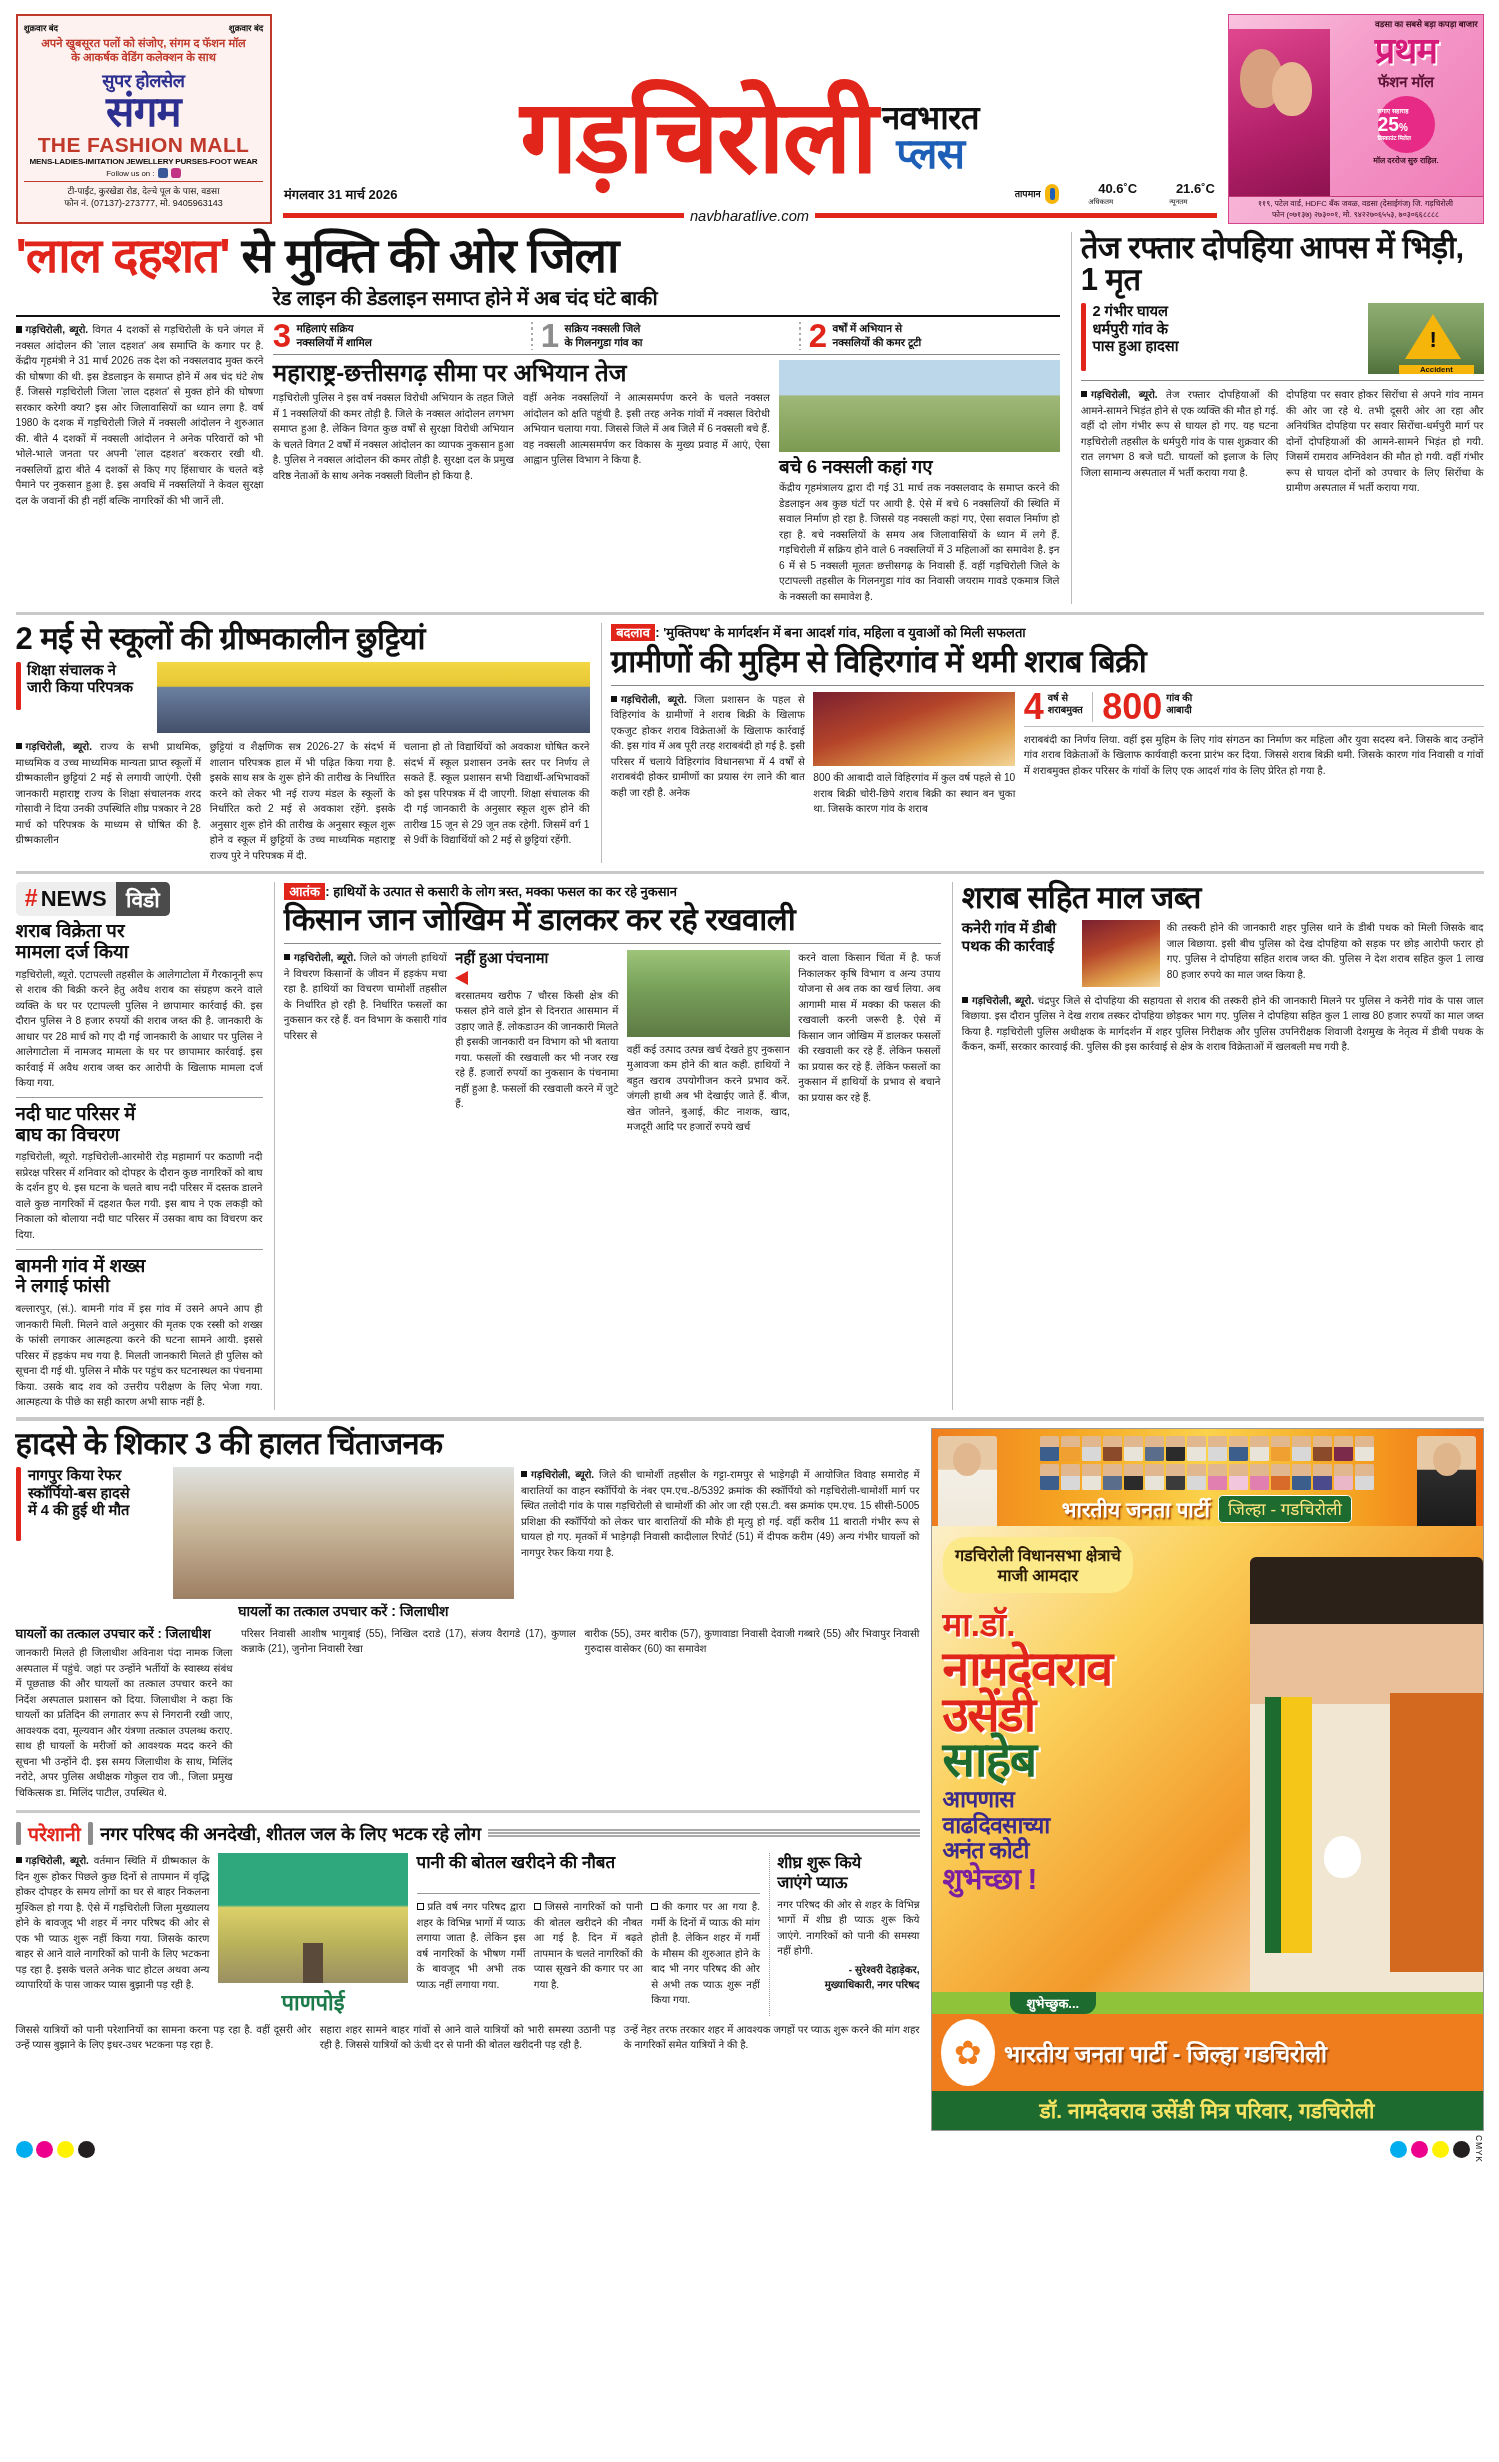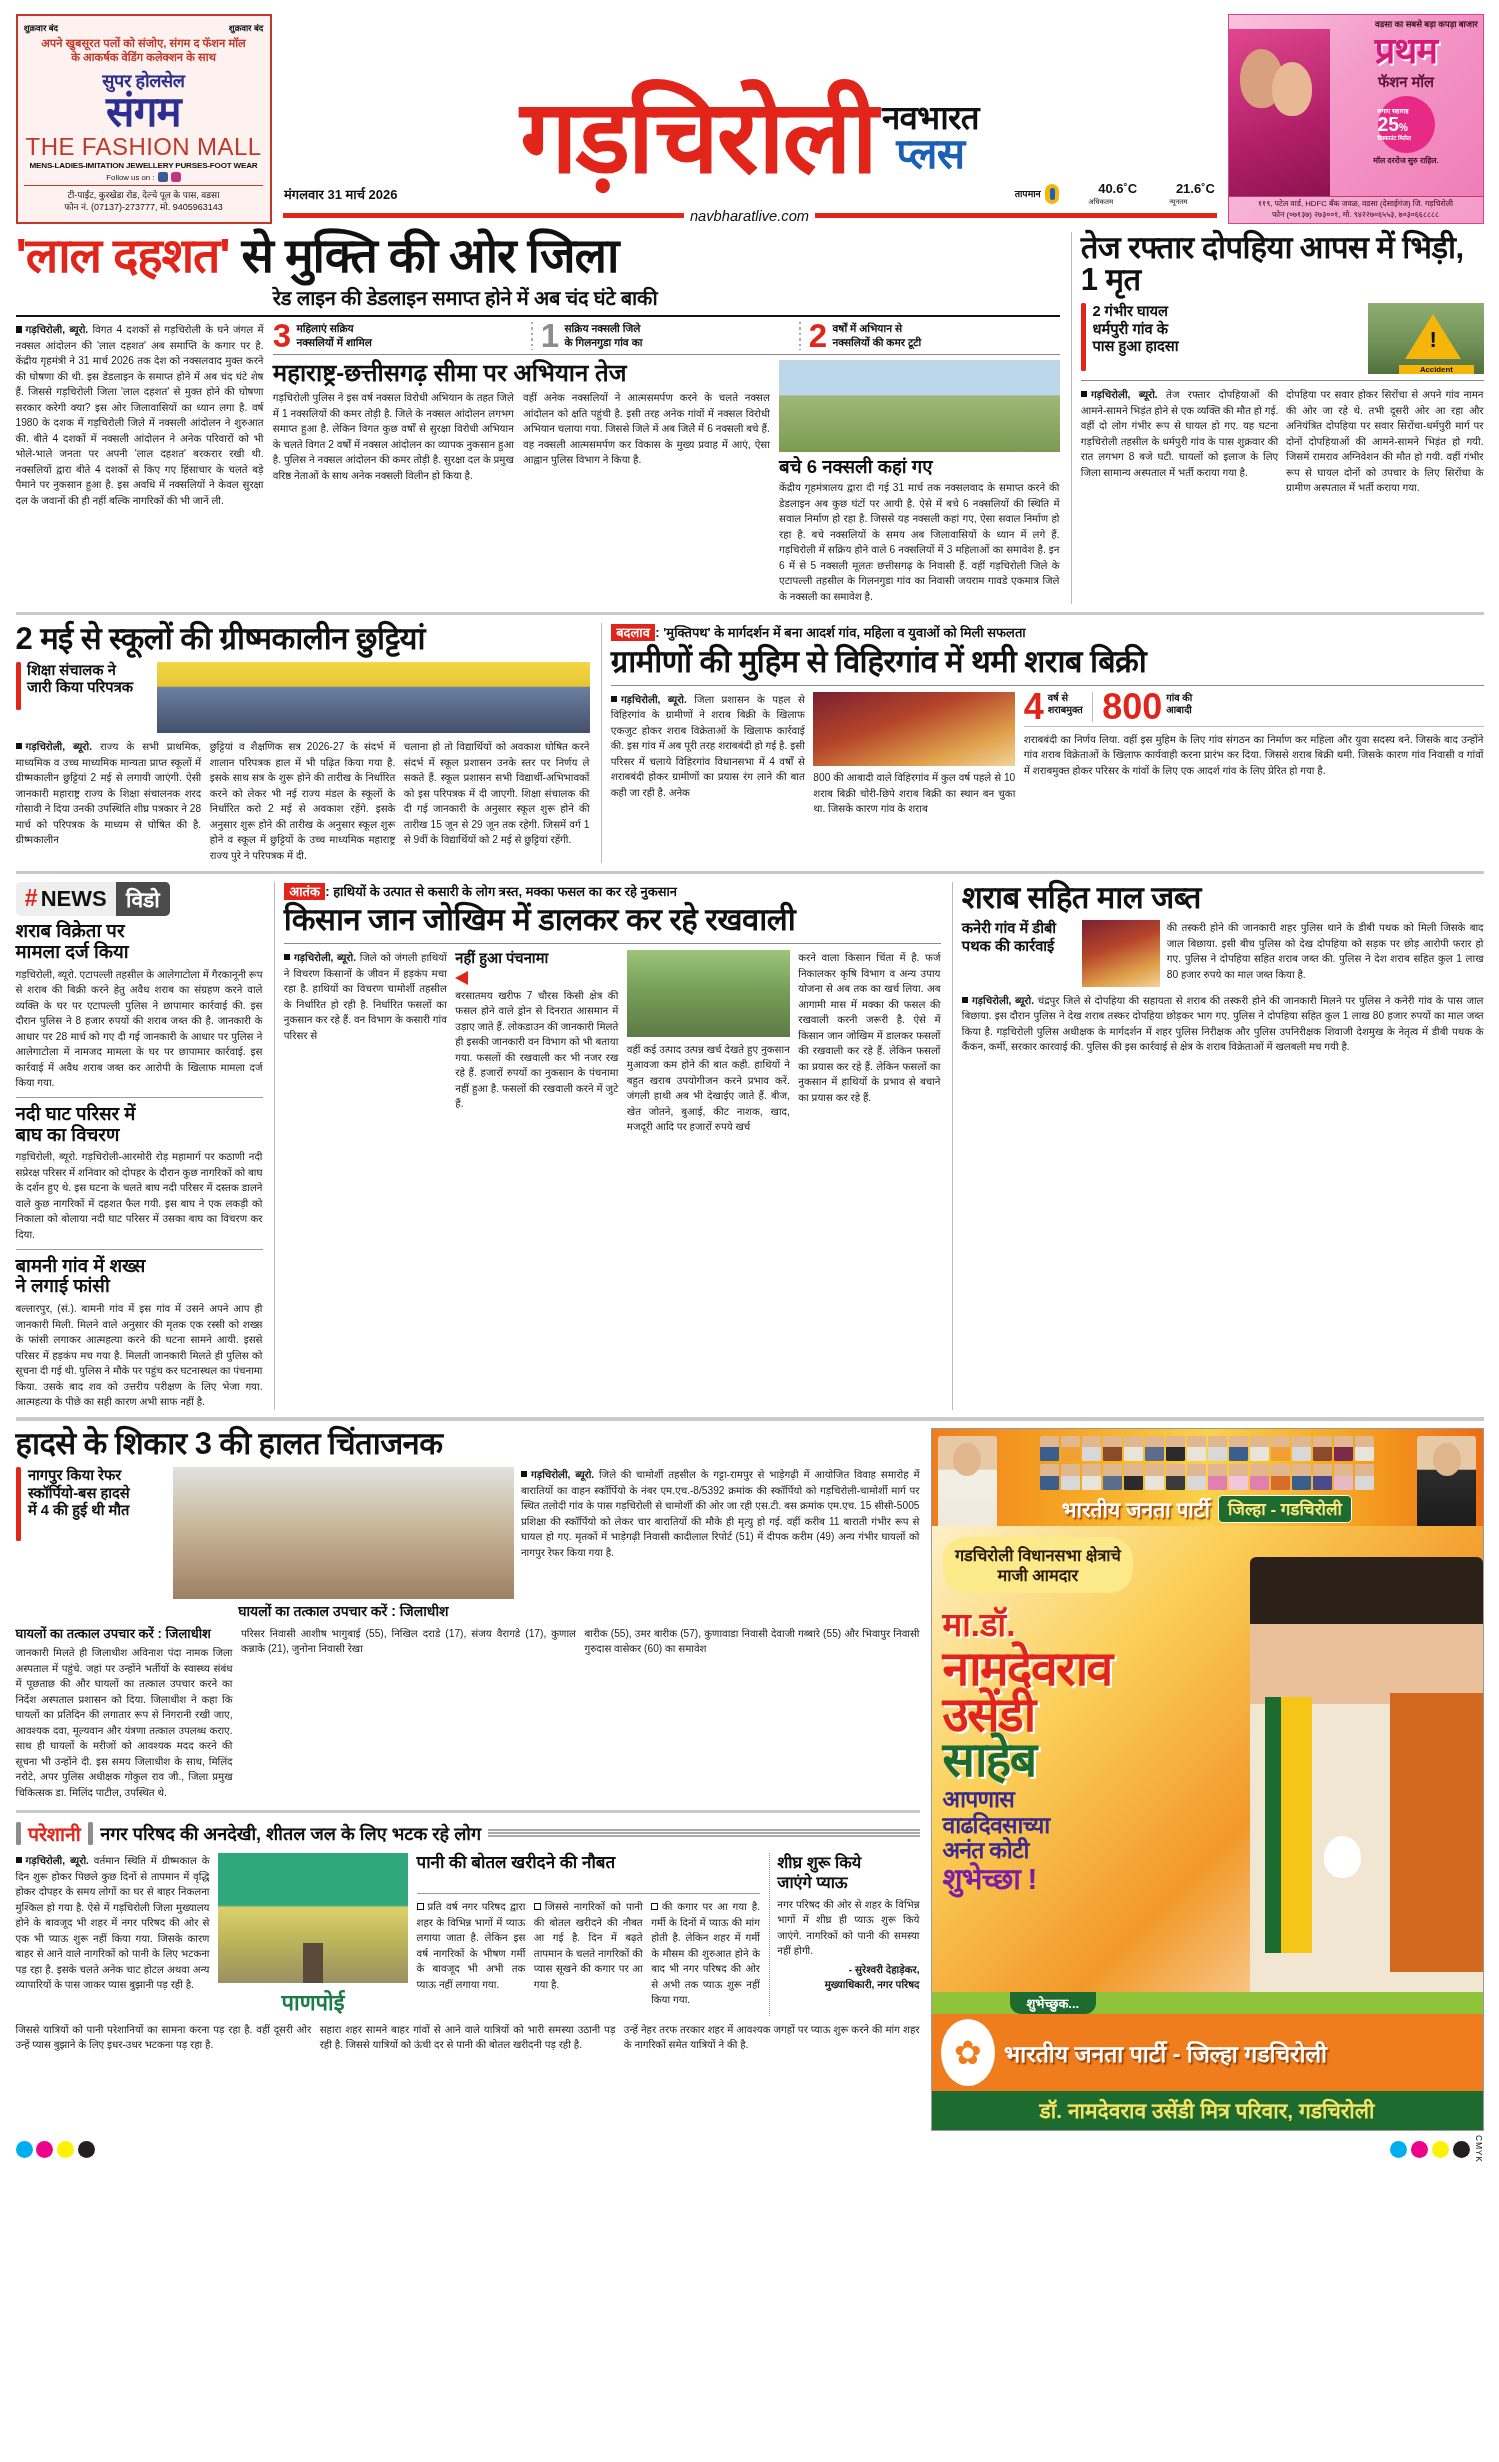--- a/index.html
+++ b/index.html
@@ -17,21 +17,21 @@
   .masthead { display: flex; align-items: stretch; gap: 11px; height: 210px; }
   .ad-sangam {
     width: 256px; border: 2.3px solid #c0392b; background: #fdf2ef;
     padding: 6.2px 6.2px 3.1px; display: flex; flex-direction: column; align-items: center;
     text-align: center; position: relative;
   }
   .sang-topline { width: 100%; display: flex; justify-content: space-between; font-size: 8.5px; font-weight: bold; color: #111; }
   .sang-tag { font-size: 11.3px; color: #c0392b; font-weight: bold; line-height: 1.25; margin-top: 3.1px; }
   .sang-super { font-size: 18px; color: #2c2f8f; font-weight: bold; margin-top: 3.1px; letter-spacing: -0.4px; }
   .sang-name { font-size: 42px; color: #2c2f8f; font-weight: bold; line-height: 0.95; letter-spacing: -0.8px; }
-  .sang-mall { font-size: 24px; color: #c0392b; font-weight: normal; letter-spacing: 0.4px; margin-top: 1.6px; }
+  .sang-mall { font-size: 21px; color: #c0392b; font-weight: bold; letter-spacing: 0.4px; margin-top: 1.6px; }
   .sang-sub { font-size: 8.1px; color: #111; font-weight: bold; letter-spacing: -0.2px; }
   .sang-follow { font-size: 7.8px; margin-top: 2.3px; display: flex; gap: 3.1px; align-items: center; justify-content: center; }
   .fb-dot { display:inline-block; width:10px; height:10px; border-radius:2.3px; background:#3b5998; }
   .ig-dot { display:inline-block; width:10px; height:10px; border-radius:3.1px; background: #c13584; }
   .sang-addr { font-size: 9px; color: #111; margin-top: 3.1px; line-height: 1.35; border-top: 0.8px solid #c0392b; padding-top: 2.3px; width: 100%; }
 
   .masthead-center { flex: 1; display: flex; flex-direction: column; position: relative; }
   .mh-row { display: flex; align-items: flex-end; justify-content: center; gap: 6.2px; flex: 1; }
   .mh-title { font-size: 102px; color: #e1251b; font-weight: bold; line-height: 0.8; letter-spacing: -2.3px; }
   .mh-brand { display: flex; flex-direction: column; align-items: center; padding-bottom: 4.7px; }
@@ -121,21 +121,21 @@
   .bjp-row { display: flex; gap: 1.6px; justify-content: center; }
   .bjp-face { width: 19.4px; height: 25.6px; border-radius: 1.6px; }
   .bjp-modi { position: absolute; left: 6.2px; top: 6.2px; width: 59px; height: 95px; border-radius: 3.1px;
      background: linear-gradient(#e8c9a5 35%, #f3efe6 36%, #efe8da 100%); }
   .bjp-modi:after{content:'';position:absolute;left:15.5px;top:7.8px;width:28px;height:33px;border-radius:50%;background:#e0b78f;}
   .bjp-fad { position: absolute; right: 6.2px; top: 6.2px; width: 59px; height: 95px; border-radius: 3.1px;
      background: linear-gradient(#e8c9a5 35%, #2c2c2c 36%, #1a1a1a 100%); }
   .bjp-fad:after{content:'';position:absolute;left:15.5px;top:7.8px;width:28px;height:33px;border-radius:50%;background:#dfb58c;}
   .bjp-partyline { display: flex; justify-content: center; align-items: center; gap: 7.8px; margin-top: 4.7px; }
   .bjp-pname { font-size: 21px; font-weight: bold; color: #fff; text-shadow: 1.6px 1.6px 1.6px #a04000; }
-  .bjp-dist { font-size: 17px; font-weight: bold; color: #ffe680; background: #1d6b2f; border-radius: 4.7px; padding: 1.6px 9.3px; border:1.6px solid #fff;}
+  .bjp-dist { font-size: 17px; font-weight: normal; color: #ffe680; background: #1d6b2f; border-radius: 4.7px; padding: 1.6px 9.3px; border:1.6px solid #fff;}
   .bjp-body { position: relative; background: linear-gradient(135deg,#fdf0c8 0%, #fbd05a 30%, #f2992a 60%, #ffffff 100%); min-height: 466px; padding: 11px; }
   .bjp-pill { background: #fce98a; border-radius: 23px; padding: 7.8px 12.4px; display: inline-block; font-size: 16.3px; font-weight: bold; color: #2a1a05; text-align: center; line-height: 1.25; }
   .bjp-madao { font-size: 33px; font-weight: bold; color: #e1251b; text-shadow: 1.6px 1.6px 0 #fff; margin-top: 7.8px; }
   .bjp-n1 { font-size: 48px; font-weight: bold; color: #e1251b; text-shadow: 2.3px 2.3px 0 #fff; line-height: 0.95; letter-spacing: -1.6px;}
   .bjp-n2 { font-size: 48px; font-weight: bold; color: #e1251b; text-shadow: 2.3px 2.3px 0 #fff; line-height: 0.95; letter-spacing: -1.6px;}
   .bjp-saheb { font-size: 48px; font-weight: bold; color: #1d6b2f; text-shadow: 2.3px 2.3px 0 #fff; line-height: 0.95; letter-spacing: -1.6px;}
   .bjp-wish { font-size: 23px; font-weight: bold; color: #3b2a8c; line-height: 1.1; margin-top: 4.7px; letter-spacing:-0.8px;}
   .bjp-wish .p { color: #7b1fa2; font-size: 29.5px; }
   .bjp-person { position: absolute; right: 0; top: 31px; width: 233px; height: 435px;
      background: linear-gradient(#2b2118 0 67px, #e9c09a 67px 147px, #f0e6d2 147px 100%); border-radius: 6.2px 6.2px 0 0; }

